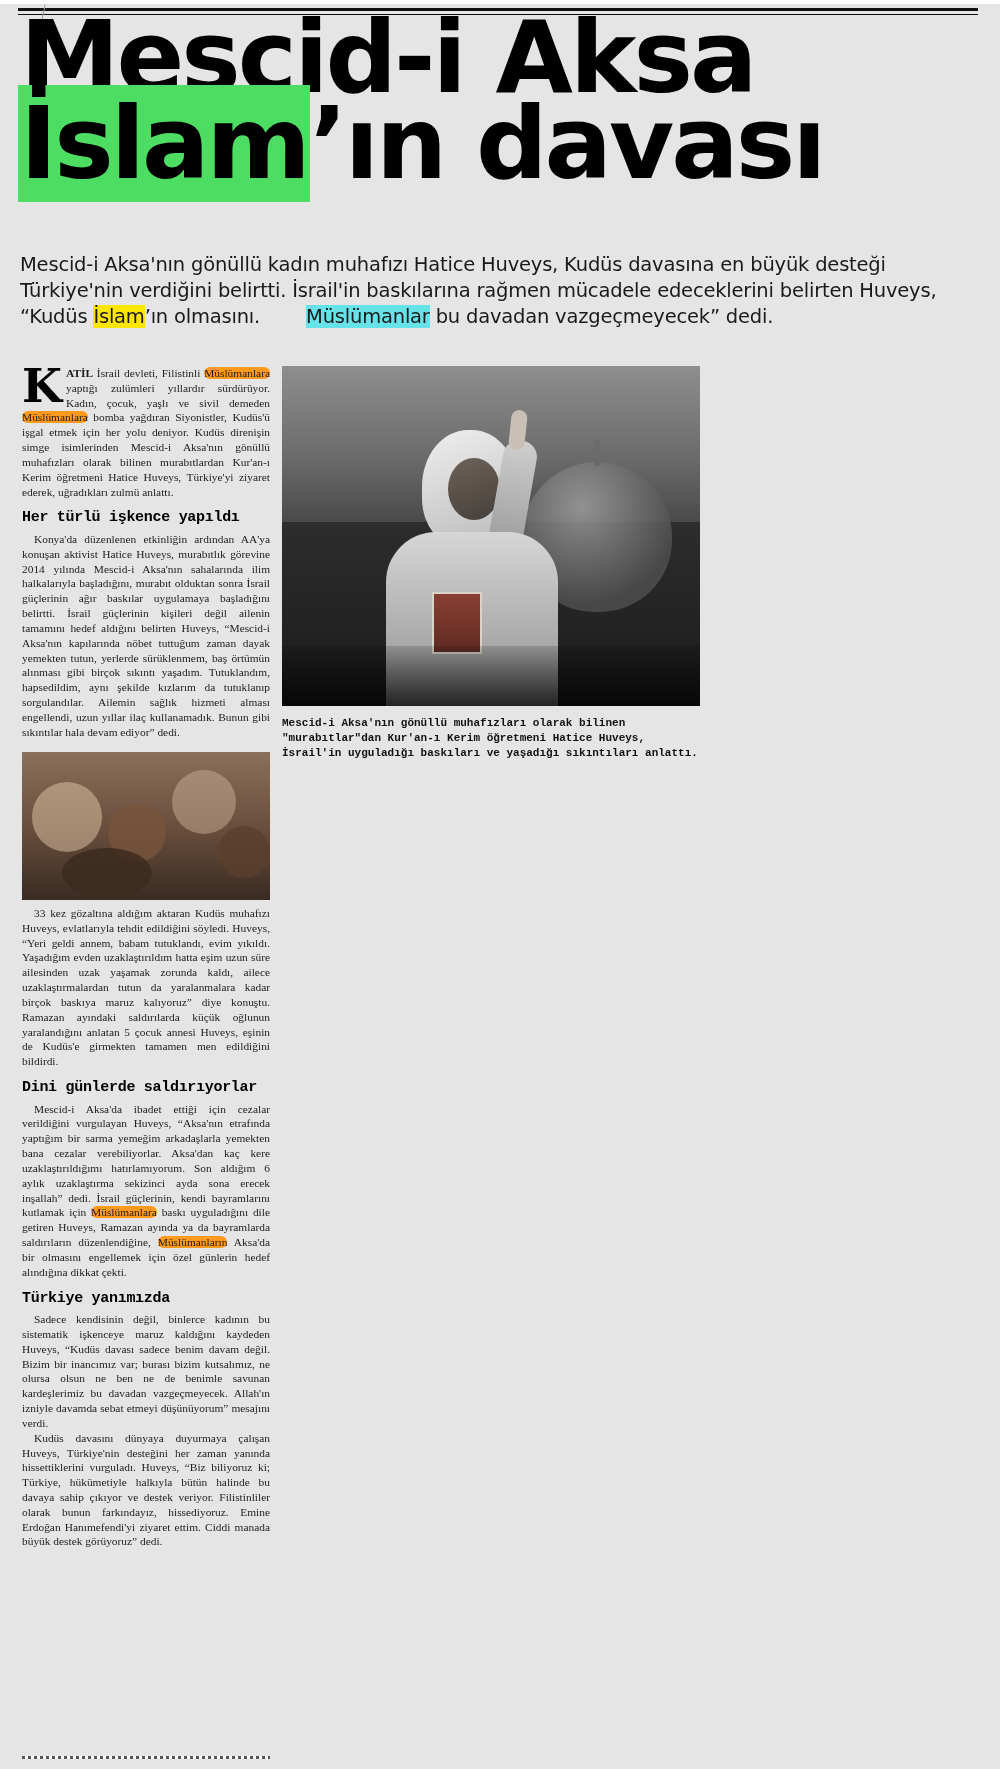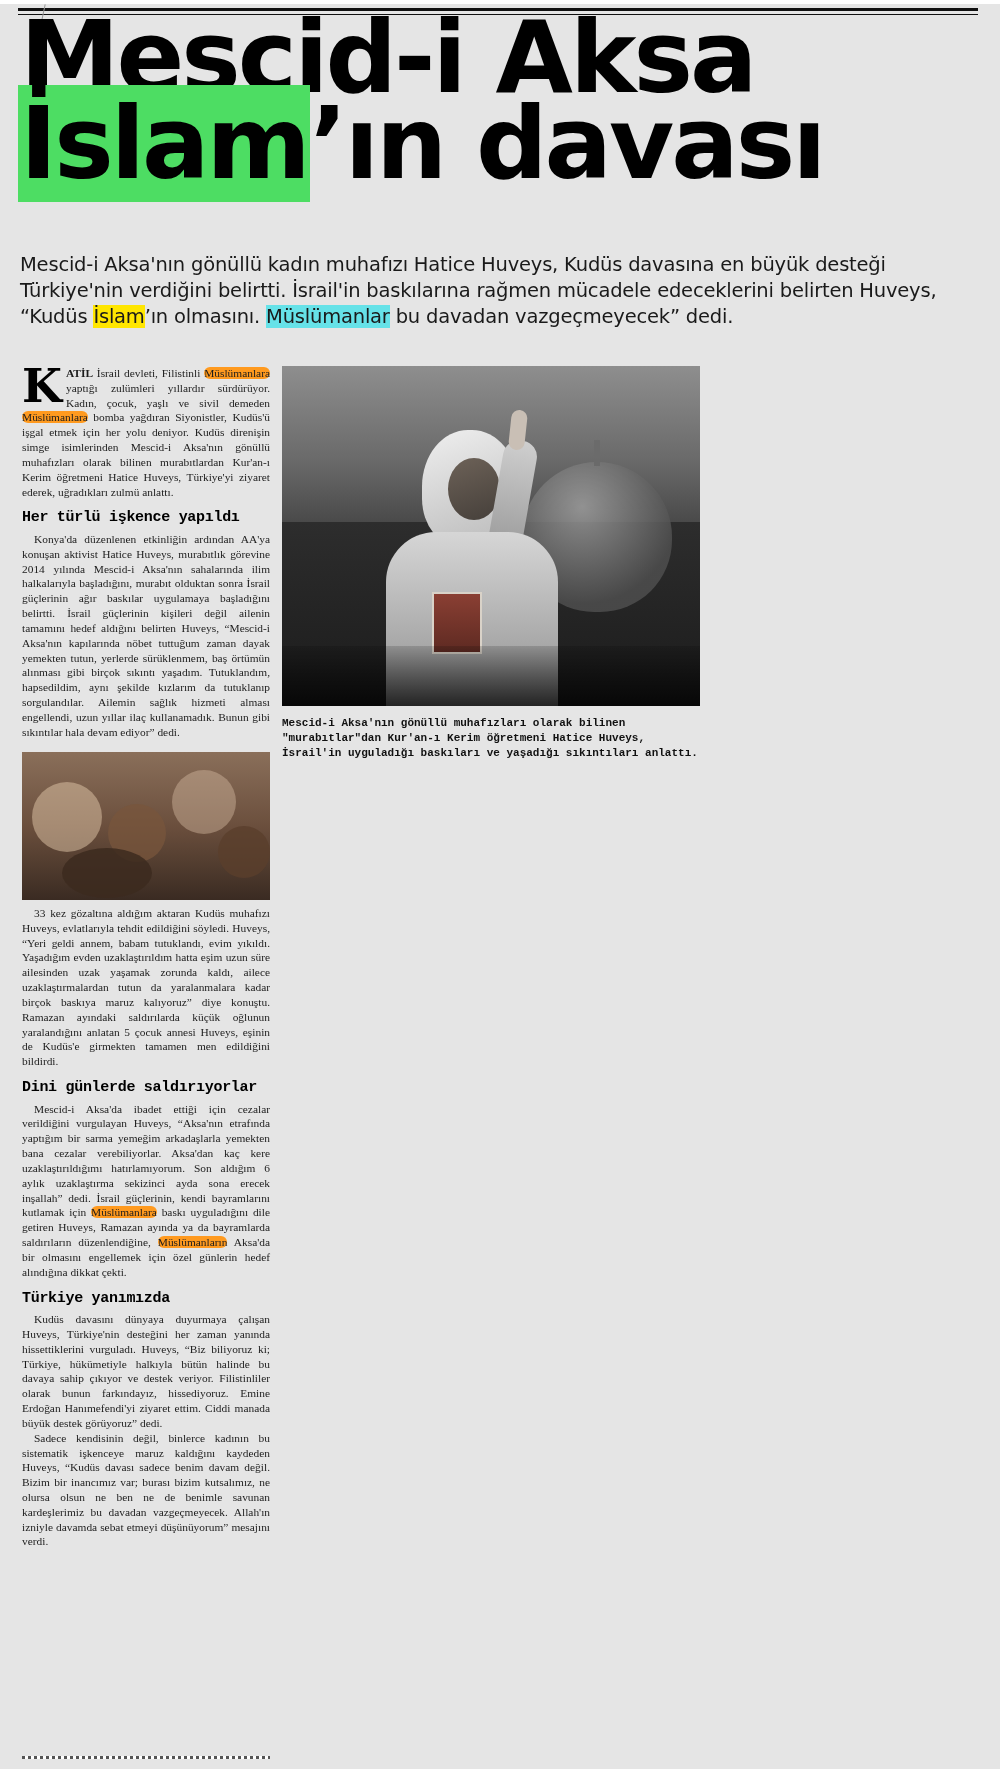--- a/index.html
+++ b/index.html
@@ -75,21 +75,21 @@
     left: 20px;
     top: 248px;
     width: 956px;
     font-family: "DejaVu Sans", sans-serif;
     font-size: 19.5px;
     line-height: 1.33;
     color: #1a1a1a;
     letter-spacing: -0.2px;
   }
   .hl-yellow { background: #ffe600; }
-  .hl-cyan { background: #66e2e8; }
+  .hl-cyan { background: #66e2e8; margin-left: 40px; }
   
   .col-left {
     position: absolute;
     left: 22px;
     top: 362px;
     width: 248px;
   }
   .body-text {
     font-family: "Liberation Serif", serif;
     font-size: 11.4px;
@@ -266,20 +266,20 @@
       <p>Konya'da düzenlenen etkinliğin ardından AA'ya konuşan aktivist Hatice Huveys, murabıtlık görevine 2014 yılında Mescid-i Aksa'nın sahalarında ilim halkalarıyla başladığını, murabıt olduktan sonra İsrail güçlerinin ağır baskılar uygulamaya başladığını belirtti. İsrail güçlerinin kişileri değil ailenin tamamını hedef aldığını belirten Huveys, “Mescid-i Aksa'nın kapılarında nöbet tuttuğum zaman dayak yemekten tutun, yerlerde sürüklenmem, baş örtümün alınması gibi birçok sıkıntı yaşadım. Tutuklandım, hapsedildim, aynı şekilde kızlarım da tutuklanıp sorgulandılar. Ailemin sağlık hizmeti alması engellendi, uzun yıllar ilaç kullanamadık. Bunun gibi sıkıntılar hala devam ediyor” dedi.</p>
     </div>
   </div>
 
   <div style="position:absolute;left:22px;top:902px;width:248px;">
     <div class="body-text">
       <p>33 kez gözaltına aldığım aktaran Kudüs muhafızı Huveys, evlatlarıyla tehdit edildiğini söyledi. Huveys, “Yeri geldi annem, babam tutuklandı, evim yıkıldı. Yaşadığım evden uzaklaştırıldım hatta eşim uzun süre ailesinden uzak yaşamak zorunda kaldı, ailece uzaklaştırmalardan tutun da yaralanmalara kadar birçok baskıya maruz kalıyoruz” diye konuştu. Ramazan ayındaki saldırılarda küçük oğlunun yaralandığını anlatan 5 çocuk annesi Huveys, eşinin de Kudüs'e girmekten tamamen men edildiğini bildirdi.</p>
       <div class="sub-head">Dini günlerde saldırıyorlar</div>
       <p><span>Mescid-i Aksa'da ibadet ettiği için cezalar verildiğini vurgulayan Huveys, “Aksa'nın etrafında yaptığım bir sarma yemeğim arkadaşlarla yemekten bana cezalar verebiliyorlar. Aksa'dan kaç kere uzaklaştırıldığımı hatırlamıyorum. Son aldığım 6 aylık uzaklaştırma sekizinci ayda sona erecek inşallah” dedi. İsrail güçlerinin, kendi bayramlarını kutlamak için </span><span class="mark-orange">Müslümanlara</span><span> baskı uyguladığını dile getiren Huveys, Ramazan ayında ya da bayramlarda saldırıların düzenlendiğine, </span><span class="mark-orange">Müslümanların</span><span> Aksa'da bir olmasını engellemek için özel günlerin hedef alındığına dikkat çekti.</span></p>
       <div class="sub-head">Türkiye yanımızda</div>
+      <p>Sadece kendisinin değil, binlerce kadının bu sistematik işkenceye maruz kaldığını kaydeden Huveys, “Kudüs davası sadece benim davam değil. Bizim bir inancımız var; burası bizim kutsalımız, ne olursa olsun ne ben ne de benimle savunan kardeşlerimiz bu davadan vazgeçmeyecek. Allah'ın izniyle davamda sebat etmeyi düşünüyorum” mesajını verdi.</p>
       <p>Kudüs davasını dünyaya duyurmaya çalışan Huveys, Türkiye'nin desteğini her zaman yanında hissettiklerini vurguladı. Huveys, “Biz biliyoruz ki; Türkiye, hükümetiyle halkıyla bütün halinde bu davaya sahip çıkıyor ve destek veriyor. Filistinliler olarak bunun farkındayız, hissediyoruz. Emine Erdoğan Hanımefendi'yi ziyaret ettim. Ciddi manada büyük destek görüyoruz” dedi.</p>
-      <p>Sadece kendisinin değil, binlerce kadının bu sistematik işkenceye maruz kaldığını kaydeden Huveys, “Kudüs davası sadece benim davam değil. Bizim bir inancımız var; burası bizim kutsalımız, ne olursa olsun ne ben ne de benimle savunan kardeşlerimiz bu davadan vazgeçmeyecek. Allah'ın izniyle davamda sebat etmeyi düşünüyorum” mesajını verdi.</p>
     </div>
   </div>
 
   <div class="bottom-rule"></div>
 
 </div>
 
 </body></html>

